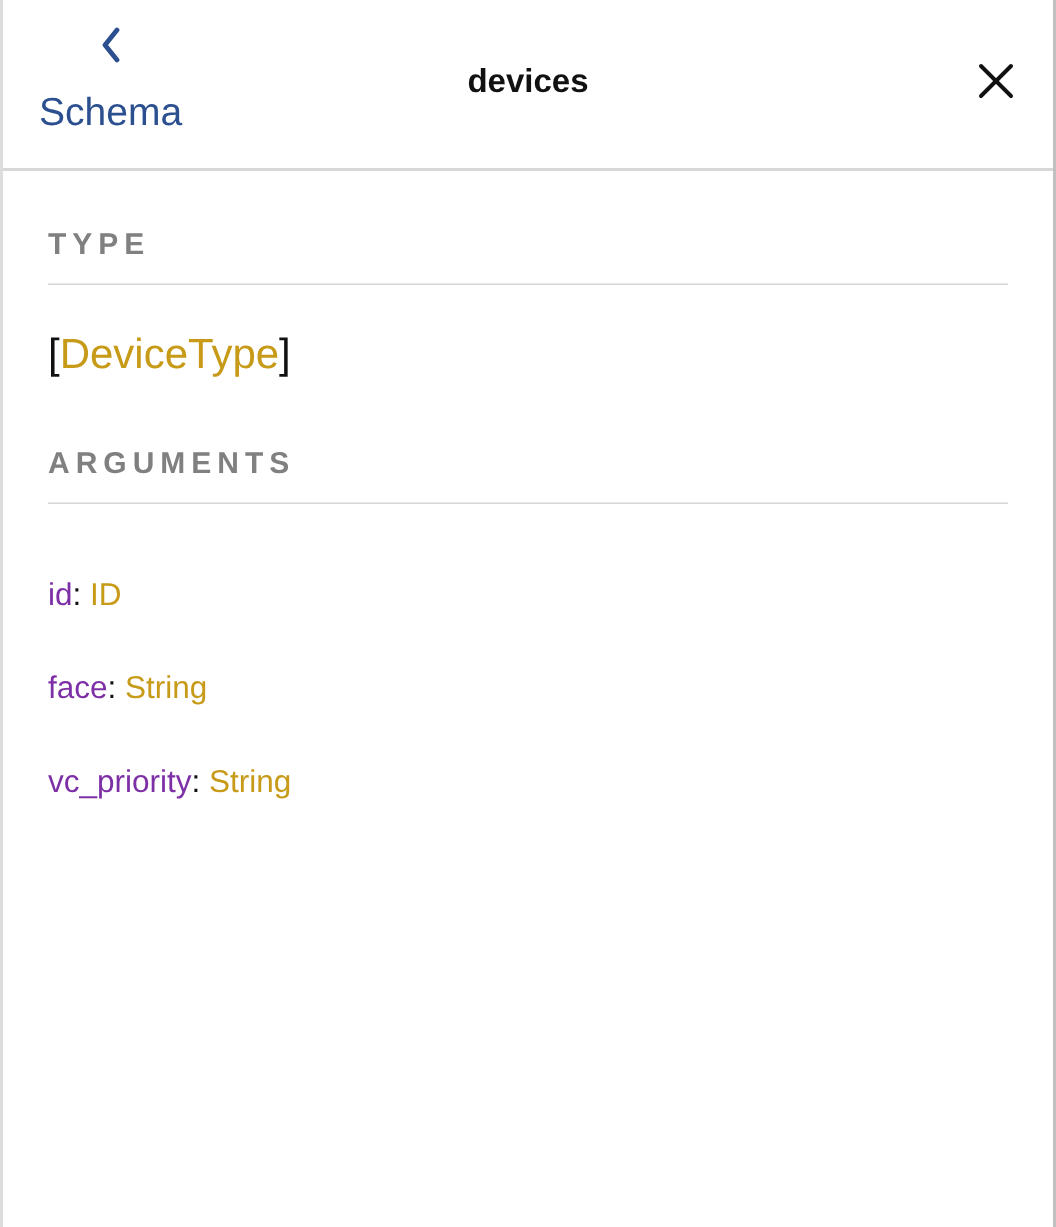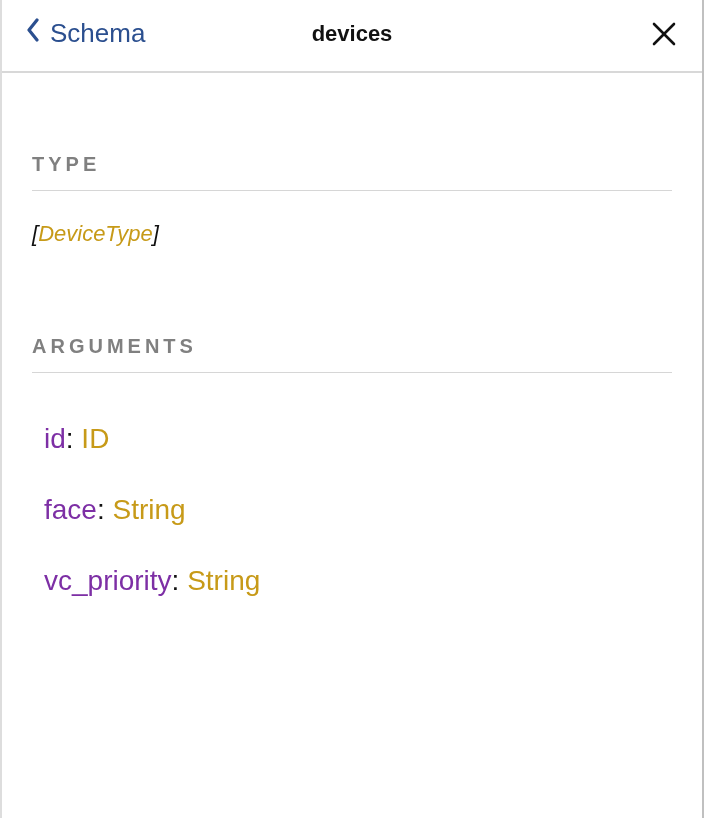--- a/index.html
+++ b/index.html
@@ -31,20 +31,21 @@
     position: relative;
   }
   .back {
     display: flex;
     align-items: center;
     gap: 10px;
     color: #2b4f8f;
     font-size: 26px;
     cursor: pointer;
     user-select: none;
+    flex-direction: column;
   }
   .back svg {
     width: 14px;
     height: 24px;
     stroke: #2b4f8f;
     stroke-width: 3.2;
     fill: none;
     stroke-linecap: round;
     stroke-linejoin: round;
   }
@@ -77,46 +78,43 @@
     flex: 1;
   }
   .section-label {
     font-size: 20px;
     font-weight: 700;
     letter-spacing: 4px;
     color: #808080;
     text-transform: uppercase;
     padding-top: 38px;
     padding-bottom: 14px;
-    margin-top: 42px;
   }
   .hr {
     border: none;
     border-top: 1.5px solid #d6d6d6;
   }
   .type-value {
-    font-size: 22px;
+    font-size: 28px;
     padding-top: 30px;
     padding-bottom: 8px;
     color: #111111;
-    font-style: italic;
   }
   .type-link {
     color: #c79a18;
     cursor: pointer;
   }
   .args {
     padding-top: 30px;
     padding-bottom: 20px;
   }
   .arg-row {
-    font-size: 28px;
+    font-size: 21px;
     line-height: 1.25;
     padding: 18px 0;
-    margin-left: 12px;
   }
   .arg-name {
     color: #7d2fa5;
     cursor: pointer;
   }
   .arg-colon {
     color: #111111;
   }
   .arg-type {
     color: #c79a18;

